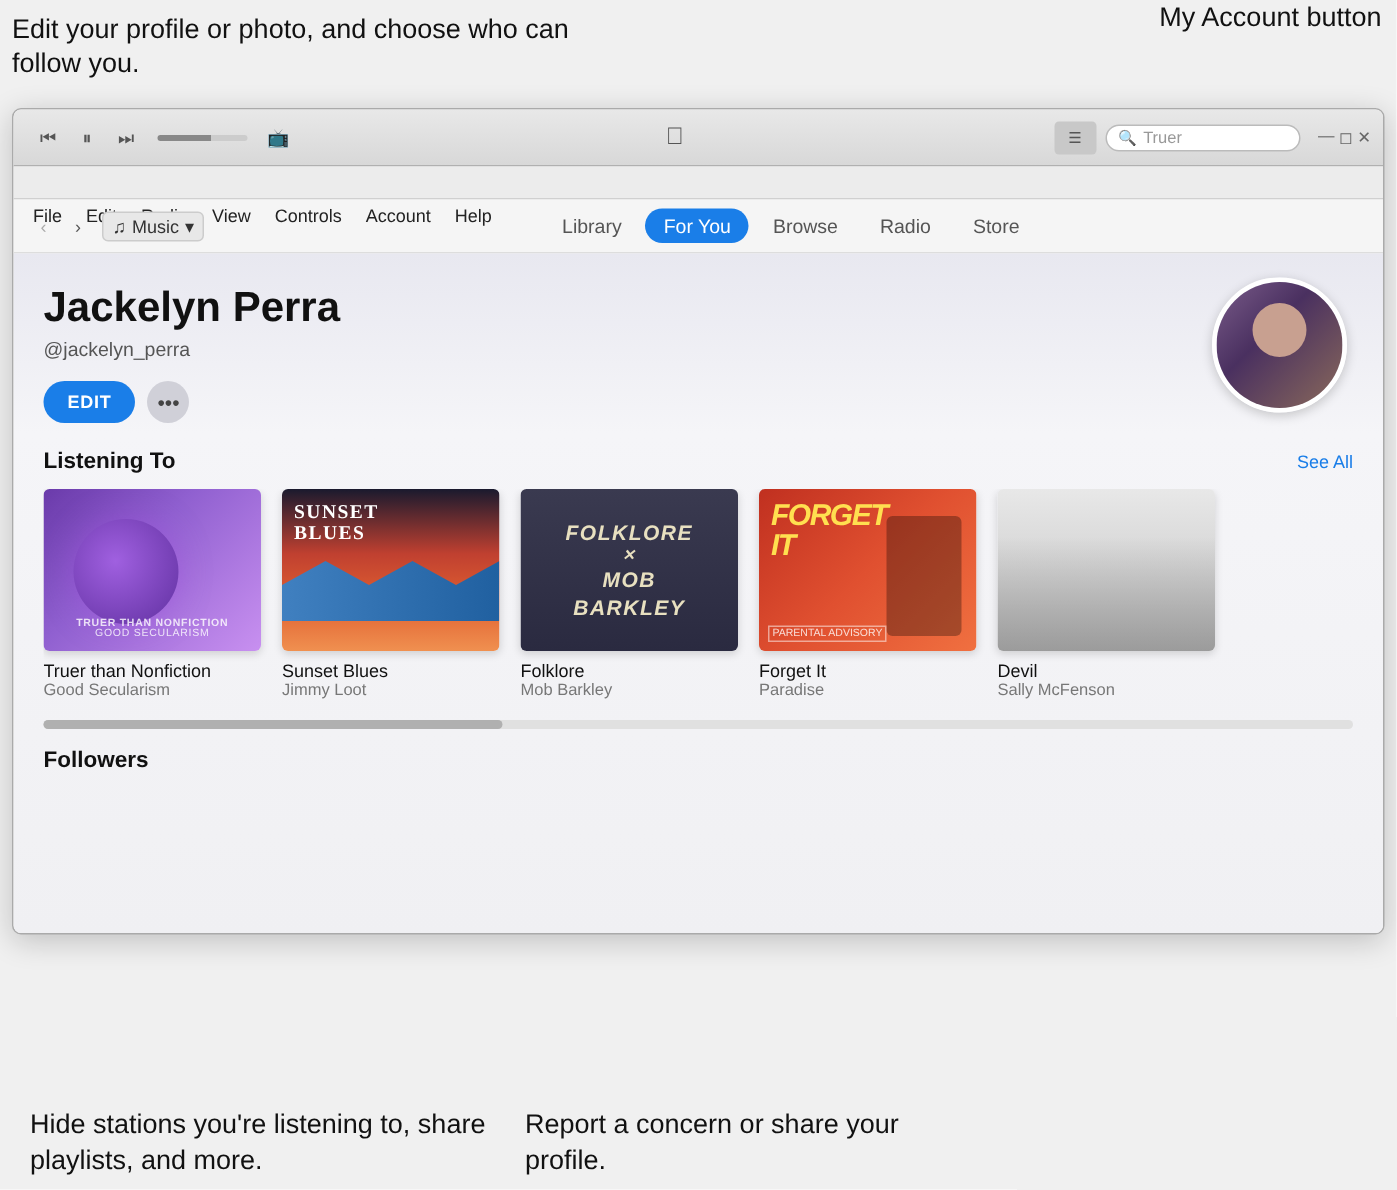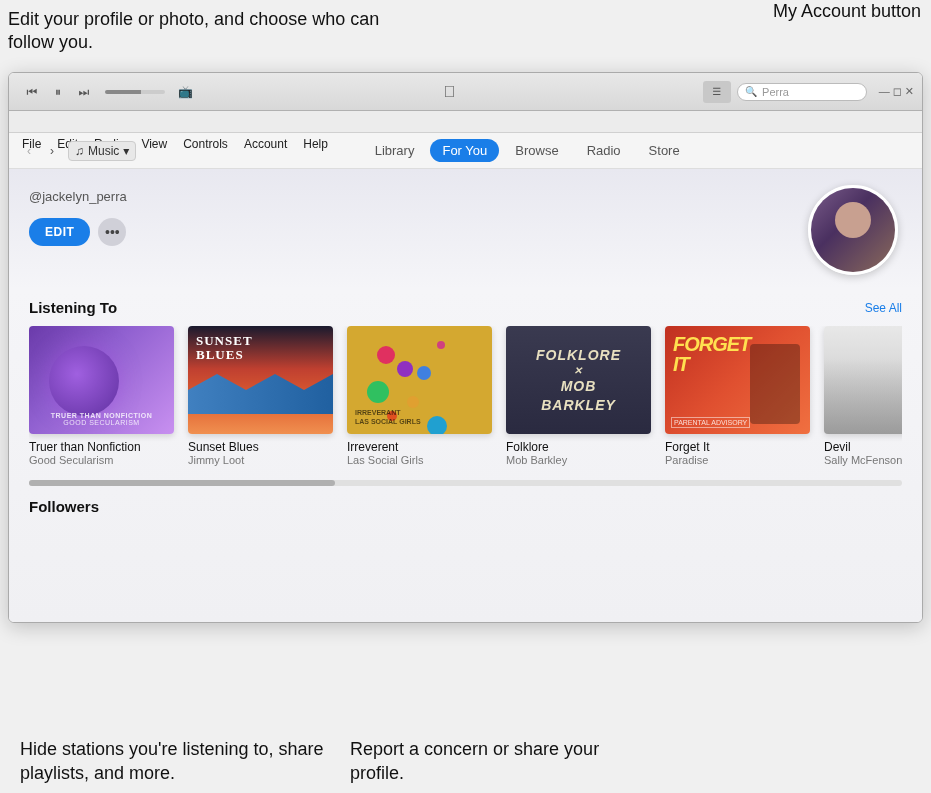--- a/index.html
+++ b/index.html
@@ -564,21 +564,21 @@
       <div class="transport-btn">⏮</div>
       <div class="transport-btn">⏸</div>
       <div class="transport-btn">⏭</div>
     </div>
     <div class="volume-slider"></div>
     <div class="airplay-btn">📺</div>
     <div class="apple-logo"></div>
     <div class="playlist-btn">☰</div>
     <div class="search-area">
       <span class="search-icon-sm">🔍</span>
-      <span class="search-input-text">Perra</span>
+      <span class="search-input-text">Truer</span>
     </div>
     <div class="win-resize-btns">
       <span class="win-resize-btn">—</span>
       <span class="win-resize-btn">◻</span>
       <span class="win-resize-btn">✕</span>
     </div>
   </div>
 
   <div class="menu-bar">
     <span class="menu-item">File</span>
@@ -605,20 +605,21 @@
       <div class="nav-tab active">For You</div>
       <div class="nav-tab">Browse</div>
       <div class="nav-tab">Radio</div>
       <div class="nav-tab">Store</div>
     </div>
   </div>
 
   <div class="content-area">
 
     <div class="profile-section">
+      <div class="profile-name">Jackelyn Perra</div>
       <div class="profile-handle">@jackelyn_perra</div>
       <div class="profile-buttons">
         <button class="btn-edit">EDIT</button>
         <button class="btn-more">•••</button>
       </div>
       <div class="profile-avatar">
         <div class="avatar-placeholder"></div>
       </div>
     </div>
 
@@ -643,39 +644,20 @@
           <div class="album-art">
             <div class="art-sunset">
               <div class="art-sunset-text">SUNSET<br>BLUES</div>
               <div class="art-sunset-wave"></div>
             </div>
           </div>
           <div class="album-title">Sunset Blues</div>
           <div class="album-artist">Jimmy Loot</div>
         </div>
 
-        <div class="album-item">
-          <div class="album-art">
-            <div class="art-irreverent">
-              <div class="art-irreverent-dots">
-                <div class="dot" style="width:18px;height:18px;background:#e03060;top:20px;left:30px;"></div>
-                <div class="dot" style="width:14px;height:14px;background:#4080e0;top:40px;left:70px;"></div>
-                <div class="dot" style="width:22px;height:22px;background:#30c060;top:55px;left:20px;"></div>
-                <div class="dot" style="width:12px;height:12px;background:#e0a030;top:70px;left:60px;"></div>
-                <div class="dot" style="width:16px;height:16px;background:#9030c0;top:35px;left:50px;"></div>
-                <div class="dot" style="width:10px;height:10px;background:#e05020;top:85px;left:40px;"></div>
-                <div class="dot" style="width:20px;height:20px;background:#20a0d0;top:90px;left:80px;"></div>
-                <div class="dot" style="width:8px;height:8px;background:#d04080;top:15px;left:90px;"></div>
-              </div>
-              <div class="art-irreverent-bottom">IRREVERANT<br>LAS SOCIAL GIRLS</div>
-            </div>
-          </div>
-          <div class="album-title">Irreverent</div>
-          <div class="album-artist">Las Social Girls</div>
-        </div>
 
         <div class="album-item">
           <div class="album-art">
             <div class="art-folklore">
               <div class="art-folklore-text">
                 FOLKLORE
                 <span class="art-folklore-x">✕</span>
                 MOB<br>BARKLEY
               </div>
             </div>

